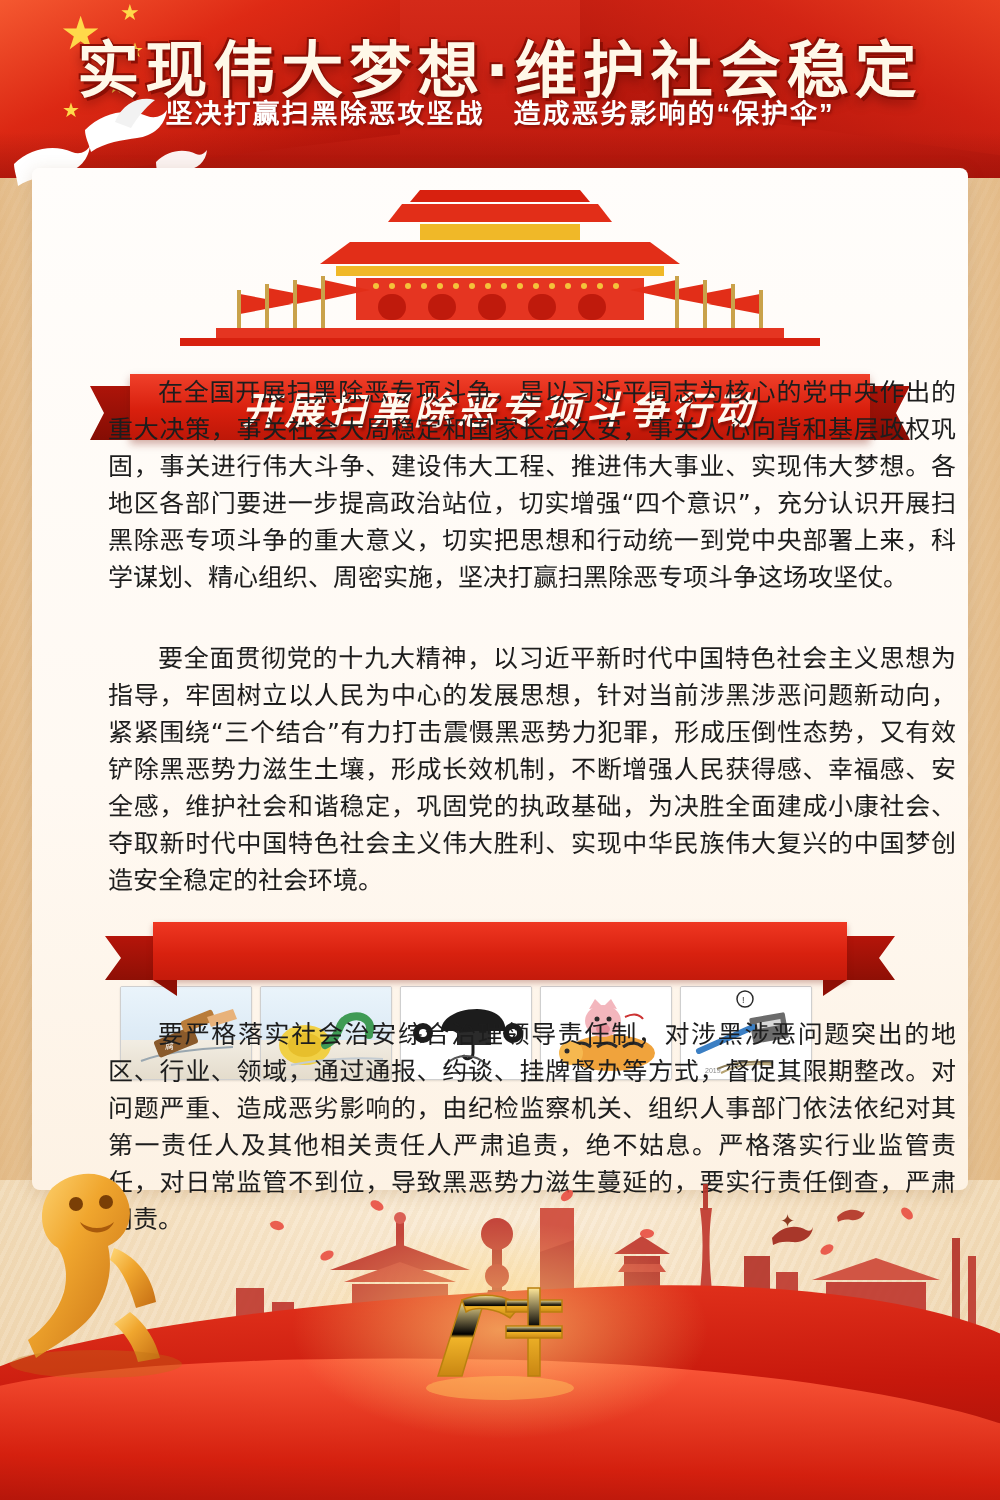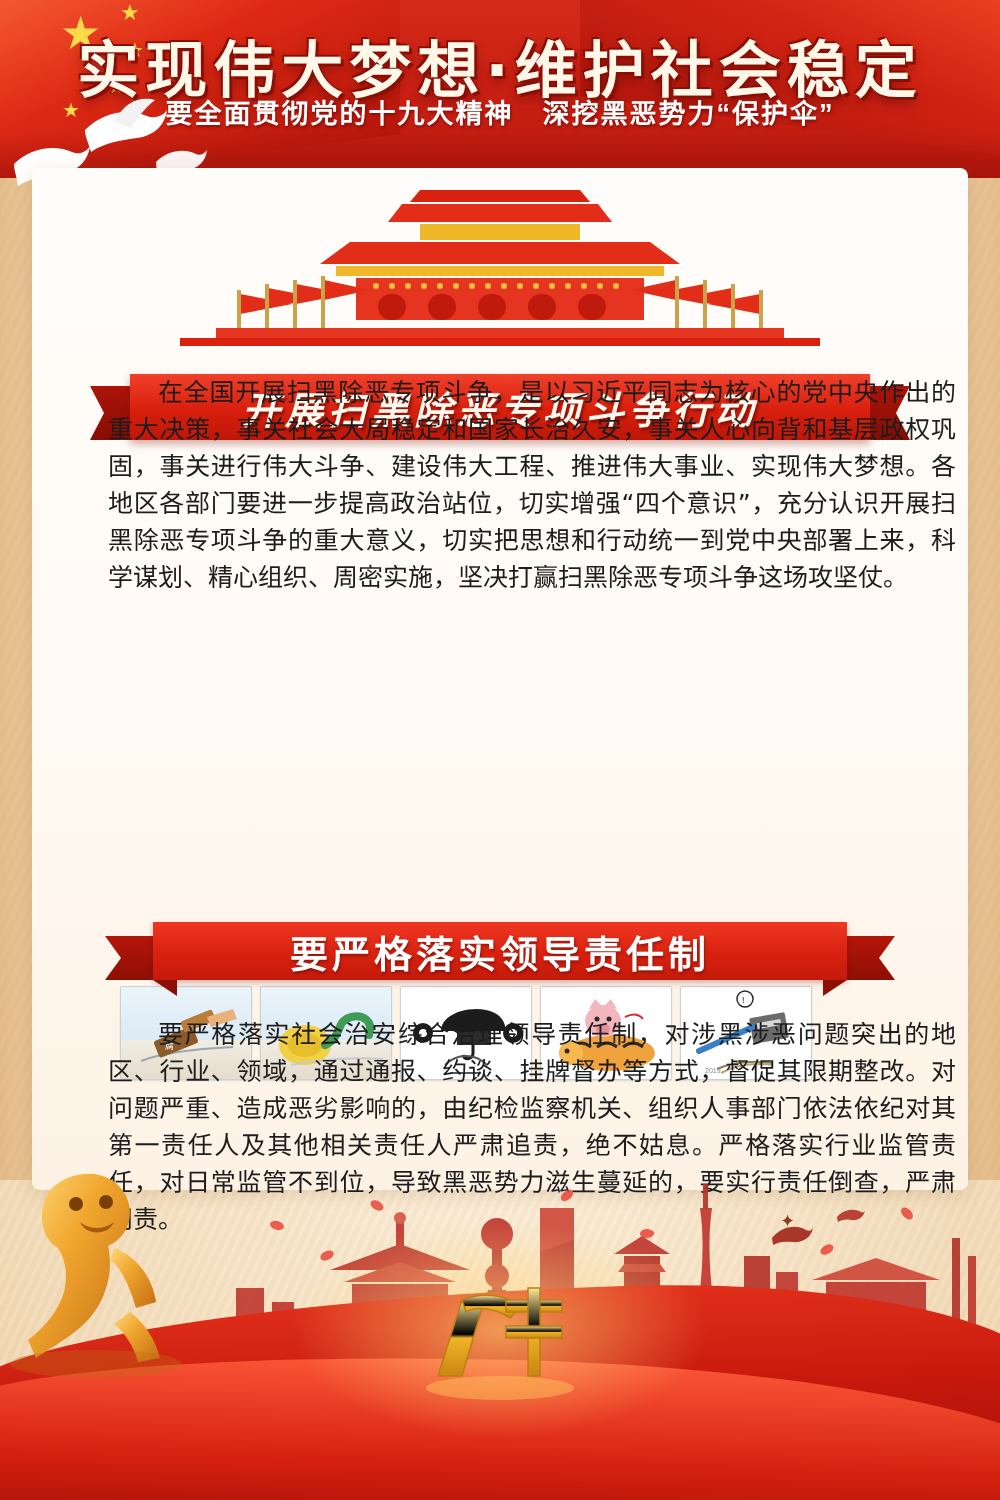--- a/index.html
+++ b/index.html
@@ -227,21 +227,21 @@
 
     <span class="star s1">★</span>
     <span class="star s2">★</span>
     <span class="star s3">★</span>
     <span class="star s4">★</span>
     <span class="star s5">★</span>
 
     <div class="darkbottom"></div>
 
     <div class="main-title">实现伟大梦想·维护社会稳定</div>
-    <div class="sub-title">要全面贯彻党的十九大精神　深挖黑恶势力“保护伞”</div>
+    <div class="sub-title">坚决打赢扫黑除恶攻坚战　造成恶劣影响的“保护伞”</div>
   </div>
 
   <svg class="dove" style="left:75px;top:82px;width:100px;height:80px;" viewBox="0 0 100 80">
     <path d="M10 48 C28 30 52 26 72 34 C80 37 88 34 92 28 C90 44 78 54 62 56 C48 58 30 60 16 70 C14 62 10 55 10 48 Z" fill="#ffffff"></path>
     <path d="M40 40 C48 20 66 14 80 18 C70 26 62 36 56 46 Z" fill="#f2f2f2"></path>
   </svg>
   <svg class="dove" style="left:8px;top:122px;width:86px;height:70px;" viewBox="0 0 86 70">
     <path d="M6 42 C22 26 46 22 64 30 C72 33 78 30 82 24 C80 40 68 50 52 52 C38 54 22 56 10 64 C9 56 6 48 6 42 Z" fill="#ffffff"></path>
   </svg>
   <svg class="dove" style="left:152px;top:134px;width:58px;height:46px;" viewBox="0 0 58 46">
@@ -317,20 +317,21 @@
     <div class="action-banner">
       <div class="notch-l"></div>
       <div class="notch-r"></div>
       <div class="bg"></div>
       <div class="label">开展扫黑除恶专项斗争行动</div>
     </div>
 
     <div class="para" style="top:206px;">在全国开展扫黑除恶专项斗争，是以习近平同志为核心的党中央作出的重大决策，事关社会大局稳定和国家长治久安，事关人心向背和基层政权巩固，事关进行伟大斗争、建设伟大工程、推进伟大事业、实现伟大梦想。各地区各部门要进一步提高政治站位，切实增强“四个意识”，充分认识开展扫黑除恶专项斗争的重大意义，切实把思想和行动统一到党中央部署上来，科学谋划、精心组织、周密实施，坚决打赢扫黑除恶专项斗争这场攻坚仗。</div>
 
 
+    <div class="para" style="top:472px;">要全面贯彻党的十九大精神，以习近平新时代中国特色社会主义思想为指导，牢固树立以人民为中心的发展思想，针对当前涉黑涉恶问题新动向，紧紧围绕“三个结合”有力打击震慑黑恶势力犯罪，形成压倒性态势，又有效铲除黑恶势力滋生土壤，形成长效机制，不断增强人民获得感、幸福感、安全感，维护社会和谐稳定，巩固党的执政基础，为决胜全面建成小康社会、夺取新时代中国特色社会主义伟大胜利、实现中华民族伟大复兴的中国梦创造安全稳定的社会环境。</div>
 
     <div class="cartoons">
 
       <div class="cartoon">
         <div class="sky"></div>
           <div class="ground"></div>
         <svg viewBox="0 0 130 92" style="position:absolute;inset:0;width:100%;height:100%;">
           <path d="M20 74 C40 66 70 62 112 60" stroke="#9aa7b0" stroke-width="2" fill="none"></path>
           <rect x="34" y="46" width="42" height="18" rx="3" fill="#8a5a2b" transform="rotate(-22 55 55)"></rect>
           <rect x="60" y="28" width="34" height="12" rx="3" fill="#b97c3a" transform="rotate(-22 77 34)"></rect>
@@ -403,21 +404,20 @@
 
     </div>
 
     <div style="position:absolute;left:50%;top:754px;transform:translateX(-50%);">
       <div class="ribbon">
         <div class="tail-l"></div>
         <div class="tail-r"></div>
         <div class="body"></div>
         <div class="fold-l"></div>
         <div class="fold-r"></div>
-        <div class="text">要严格落实领导责任制</div>
       </div>
     </div>
 
     <div class="para" style="top:848px;">要严格落实社会治安综合治理领导责任制，对涉黑涉恶问题突出的地区、行业、领域，通过通报、约谈、挂牌督办等方式，督促其限期整改。对问题严重、造成恶劣影响的，由纪检监察机关、组织人事部门依法依纪对其第一责任人及其他相关责任人严肃追责，绝不姑息。严格落实行业监管责任，对日常监管不到位，导致黑恶势力滋生蔓延的，要实行责任倒查，严肃问责。</div>
   </div>
 
   <div class="footer">
 
     <svg class="skyline" viewBox="0 0 1000 190">
       <g fill="#b5342a" opacity="0.92">

